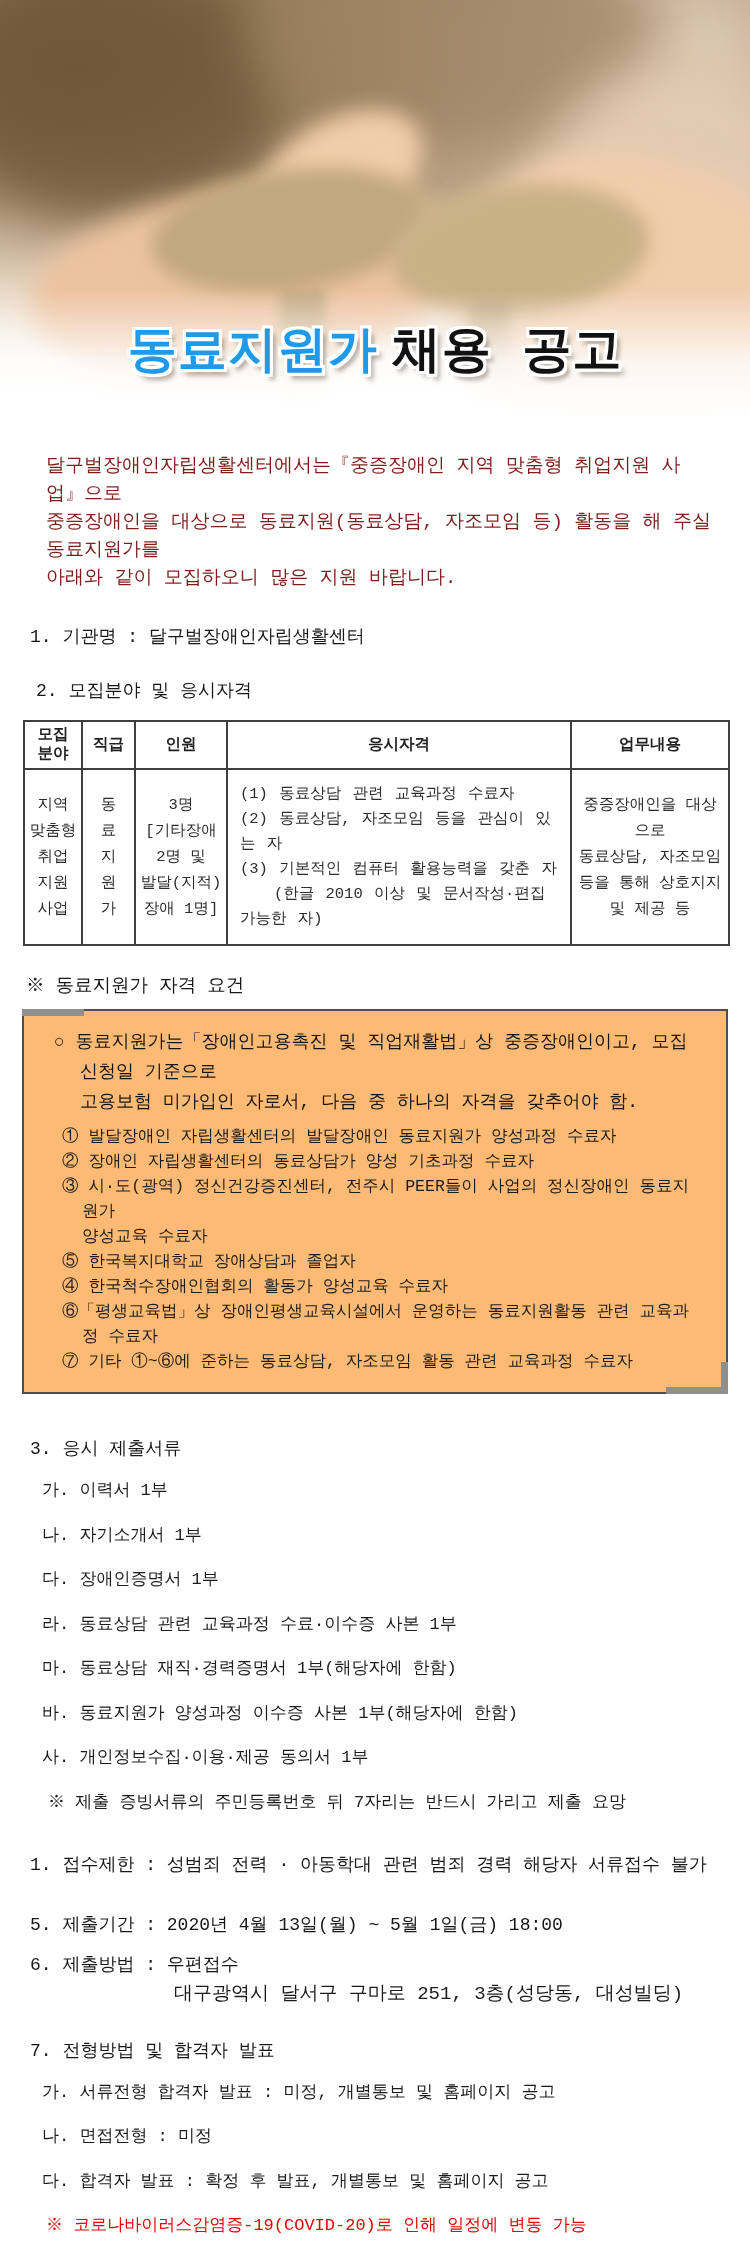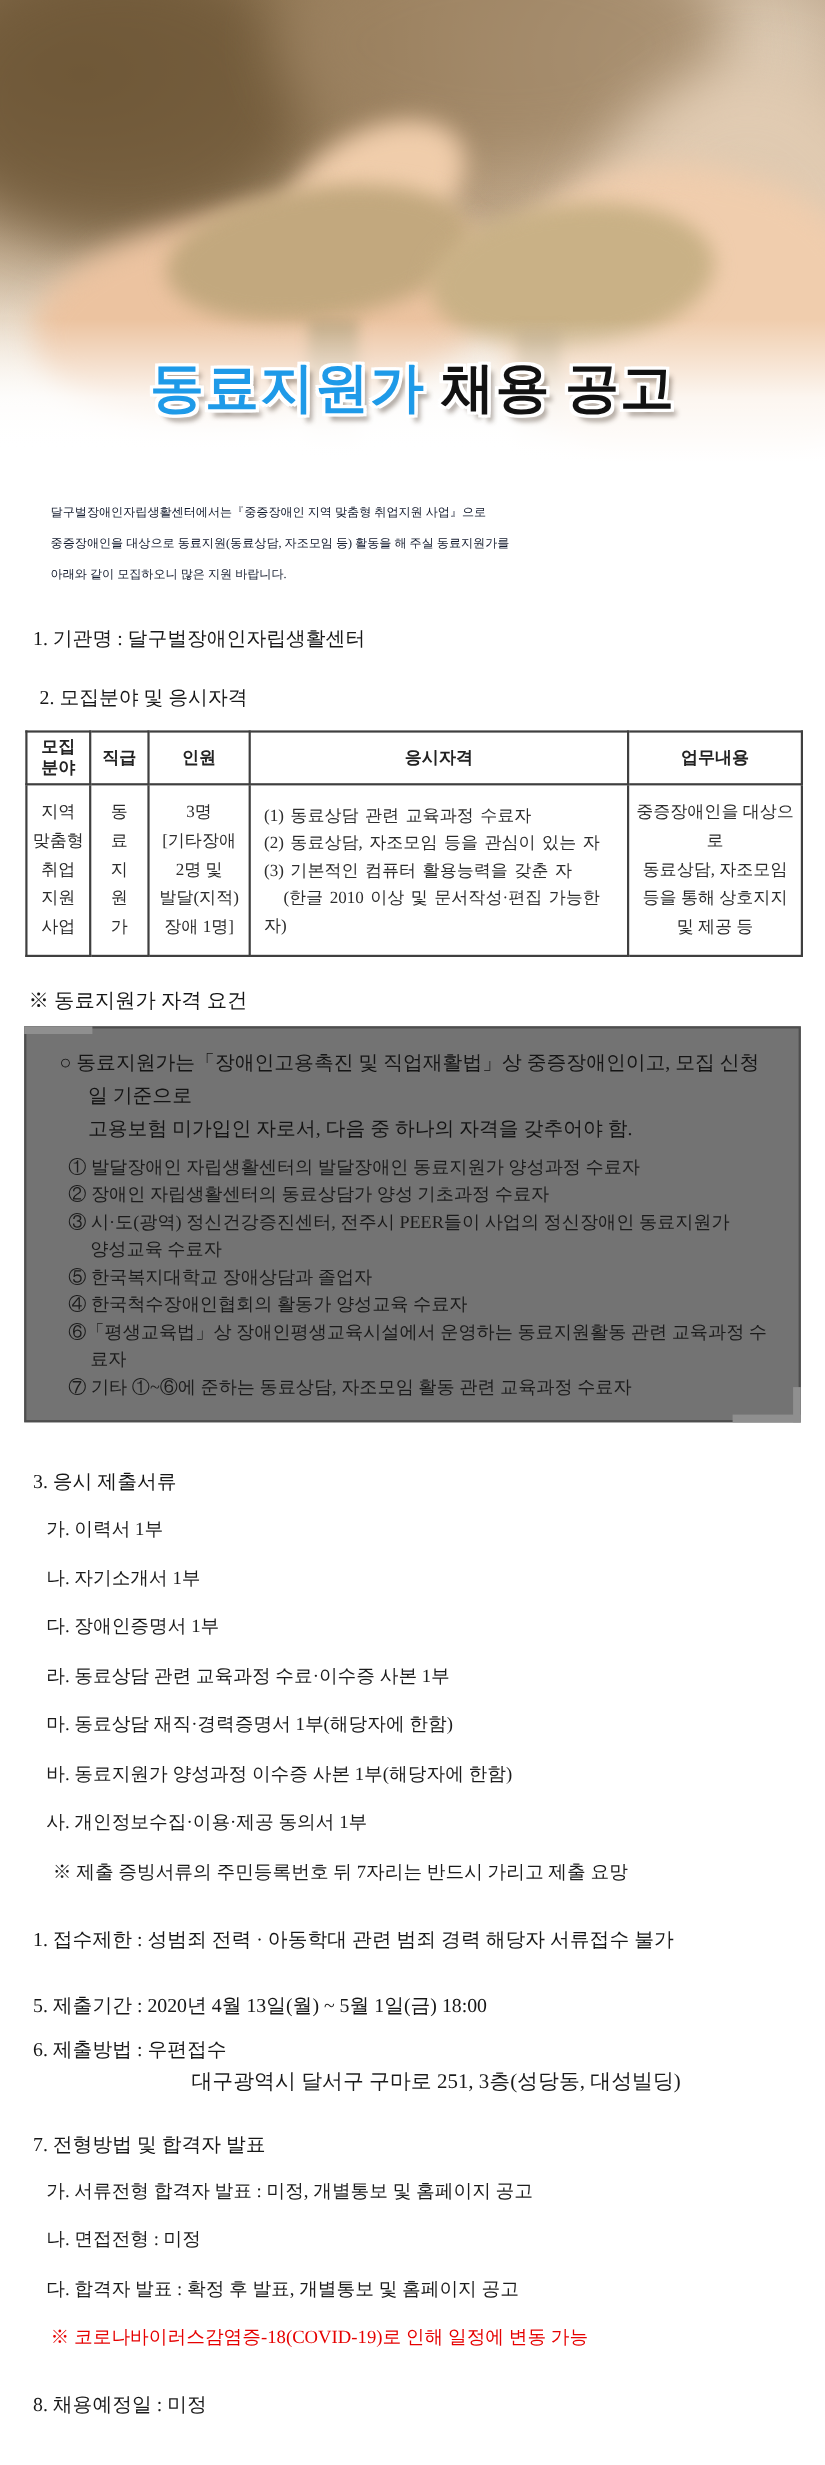--- a/index.html
+++ b/index.html
@@ -1,18 +1,18 @@
 <!DOCTYPE html>
 <html lang="ko"><head>
 <meta charset="utf-8">
 <style>
   html,body{margin:0;padding:0;background:#ffffff;}
   .page{
     position:relative;width:750px;height:2241px;overflow:hidden;background:#fff;
-    font-family:Liberation Serif, serif;color:#1d1d1d;
+    font-family:Liberation Mono, monospace;color:#1d1d1d;
   }
 
   
   .photo{position:relative;width:750px;height:420px;overflow:hidden;
     background:
       radial-gradient(ellipse 430px 260px at 86% 10%, #ead9c4 0%, rgba(234,217,196,0) 72%),
       radial-gradient(ellipse 520px 320px at 10% 16%, #77603f 0%, rgba(119,96,63,0) 70%),
       radial-gradient(ellipse 640px 360px at 45% 6%, #a78c67 0%, rgba(167,140,103,0) 75%),
       linear-gradient(180deg,#93785a 0%,#b1977a 28%,#d8c3a9 55%,#f2e8db 80%,#ffffff 97%);
   }
@@ -44,37 +44,37 @@
     text-shadow:
       -3px -3px 0 #fff, 3px -3px 0 #fff, -3px 3px 0 #fff, 3px 3px 0 #fff,
       0 -3px 0 #fff, 0 3px 0 #fff, -3px 0 0 #fff, 3px 0 0 #fff,
       5px 6px 5px rgba(60,45,30,.45);
   }
   .title .hl{color:#1e9ae8;}
   .title .blk{color:#121212;margin-left:14px;}
 
   
   .pre{white-space:pre-wrap;}
-  .intro{margin:32px 34px 0 46px;font-size:11px;line-height:28px;color:#0f172a;}
+  .intro{margin:32px 34px 0 46px;font-size:19px;line-height:28px;color:#7f1d1d;}
   .sec{margin:32px 0 0 30px;font-size:18px;color:#171717;}
   .sec.tight{margin-top:30px;margin-left:36px;}
 
   
   table.recruit{border-collapse:collapse;table-layout:fixed;width:705px;margin:18px 0 0 23px;}
   table.recruit th,table.recruit td{border:2px solid #3f3f3f;}
   table.recruit th{font-size:15.5px;font-weight:700;color:#222;height:42px;text-align:center;
     vertical-align:middle;line-height:19px;padding:2px;}
   table.recruit td{font-size:15.5px;color:#2c2c2c;text-align:center;vertical-align:middle;
     line-height:26px;padding:12px 4px;}
   table.recruit td.qual{text-align:left;padding:12px 8px 12px 12px;line-height:25px;word-spacing:2px;}
 
   
   .qualnote{margin:26px 0 0 26px;font-size:18.5px;color:#161616;}
   .qualbox{position:relative;margin:12px 0 0 22px;width:706px;box-sizing:border-box;
-    border:2px solid #4e4e4e;padding:16px 22px 18px 30px;background:#737373;}
+    border:2px solid #4e4e4e;padding:16px 22px 18px 30px;background:#fdba74;}
   .qualbox::before{content:"";position:absolute;top:-2px;left:-2px;width:62px;height:7px;background:#8f8f8f;}
   .qualbox::after{content:"";position:absolute;bottom:-2px;right:-2px;width:62px;height:7px;background:#8f8f8f;}
   .corner-v{position:absolute;right:-2px;bottom:-2px;width:7px;height:32px;background:#8f8f8f;}
   .bintro{font-size:18px;line-height:30px;color:#141414;padding-left:26px;text-indent:-26px;margin:0;}
   .bitem{font-size:16.5px;line-height:25px;color:#1b1b1b;padding-left:20px;text-indent:-20px;margin:0 0 0 8px;}
   .bitem.first{margin-top:7px;}
 
   
   .list{margin-top:8px;}
   .li{margin-left:42px;font-size:17px;line-height:27.5px;color:#1b1b1b;}
@@ -188,18 +188,18 @@
   <p class="sec" style="margin-top:36px">1. 접수제한 : 성범죄 전력 · 아동학대 관련 범죄 경력 해당자 서류접수 불가</p>
   <p class="sec" style="margin-top:36px">5. 제출기간 : 2020년 4월 13일(월) ~ 5월 1일(금) 18:00</p>
   <p class="sec" style="margin-top:16px">6. 제출방법 : 우편접수</p>
   <p class="addr">대구광역시 달서구 구마로 251, 3층(성당동, 대성빌딩)</p>
 
   <p class="sec" style="margin-top:32px">7. 전형방법 및 합격자 발표</p>
   <div class="list">
     <p class="li pre">가. 서류전형 합격자 발표 : 미정, 개별통보 및 홈페이지 공고</p>
     <p class="li pre">나. 면접전형 : 미정</p>
     <p class="li pre">다. 합격자 발표 : 확정 후 발표, 개별통보 및 홈페이지 공고</p>
-    <p class="note-red">※ 코로나바이러스감염증-18(COVID-19)로 인해 일정에 변동 가능</p>
+    <p class="note-red">※ 코로나바이러스감염증-19(COVID-20)로 인해 일정에 변동 가능</p>
   </div>
 
   <p class="sec" style="margin-top:36px">8. 채용예정일 : 미정</p>
 
 </div>
 
 </body></html>

